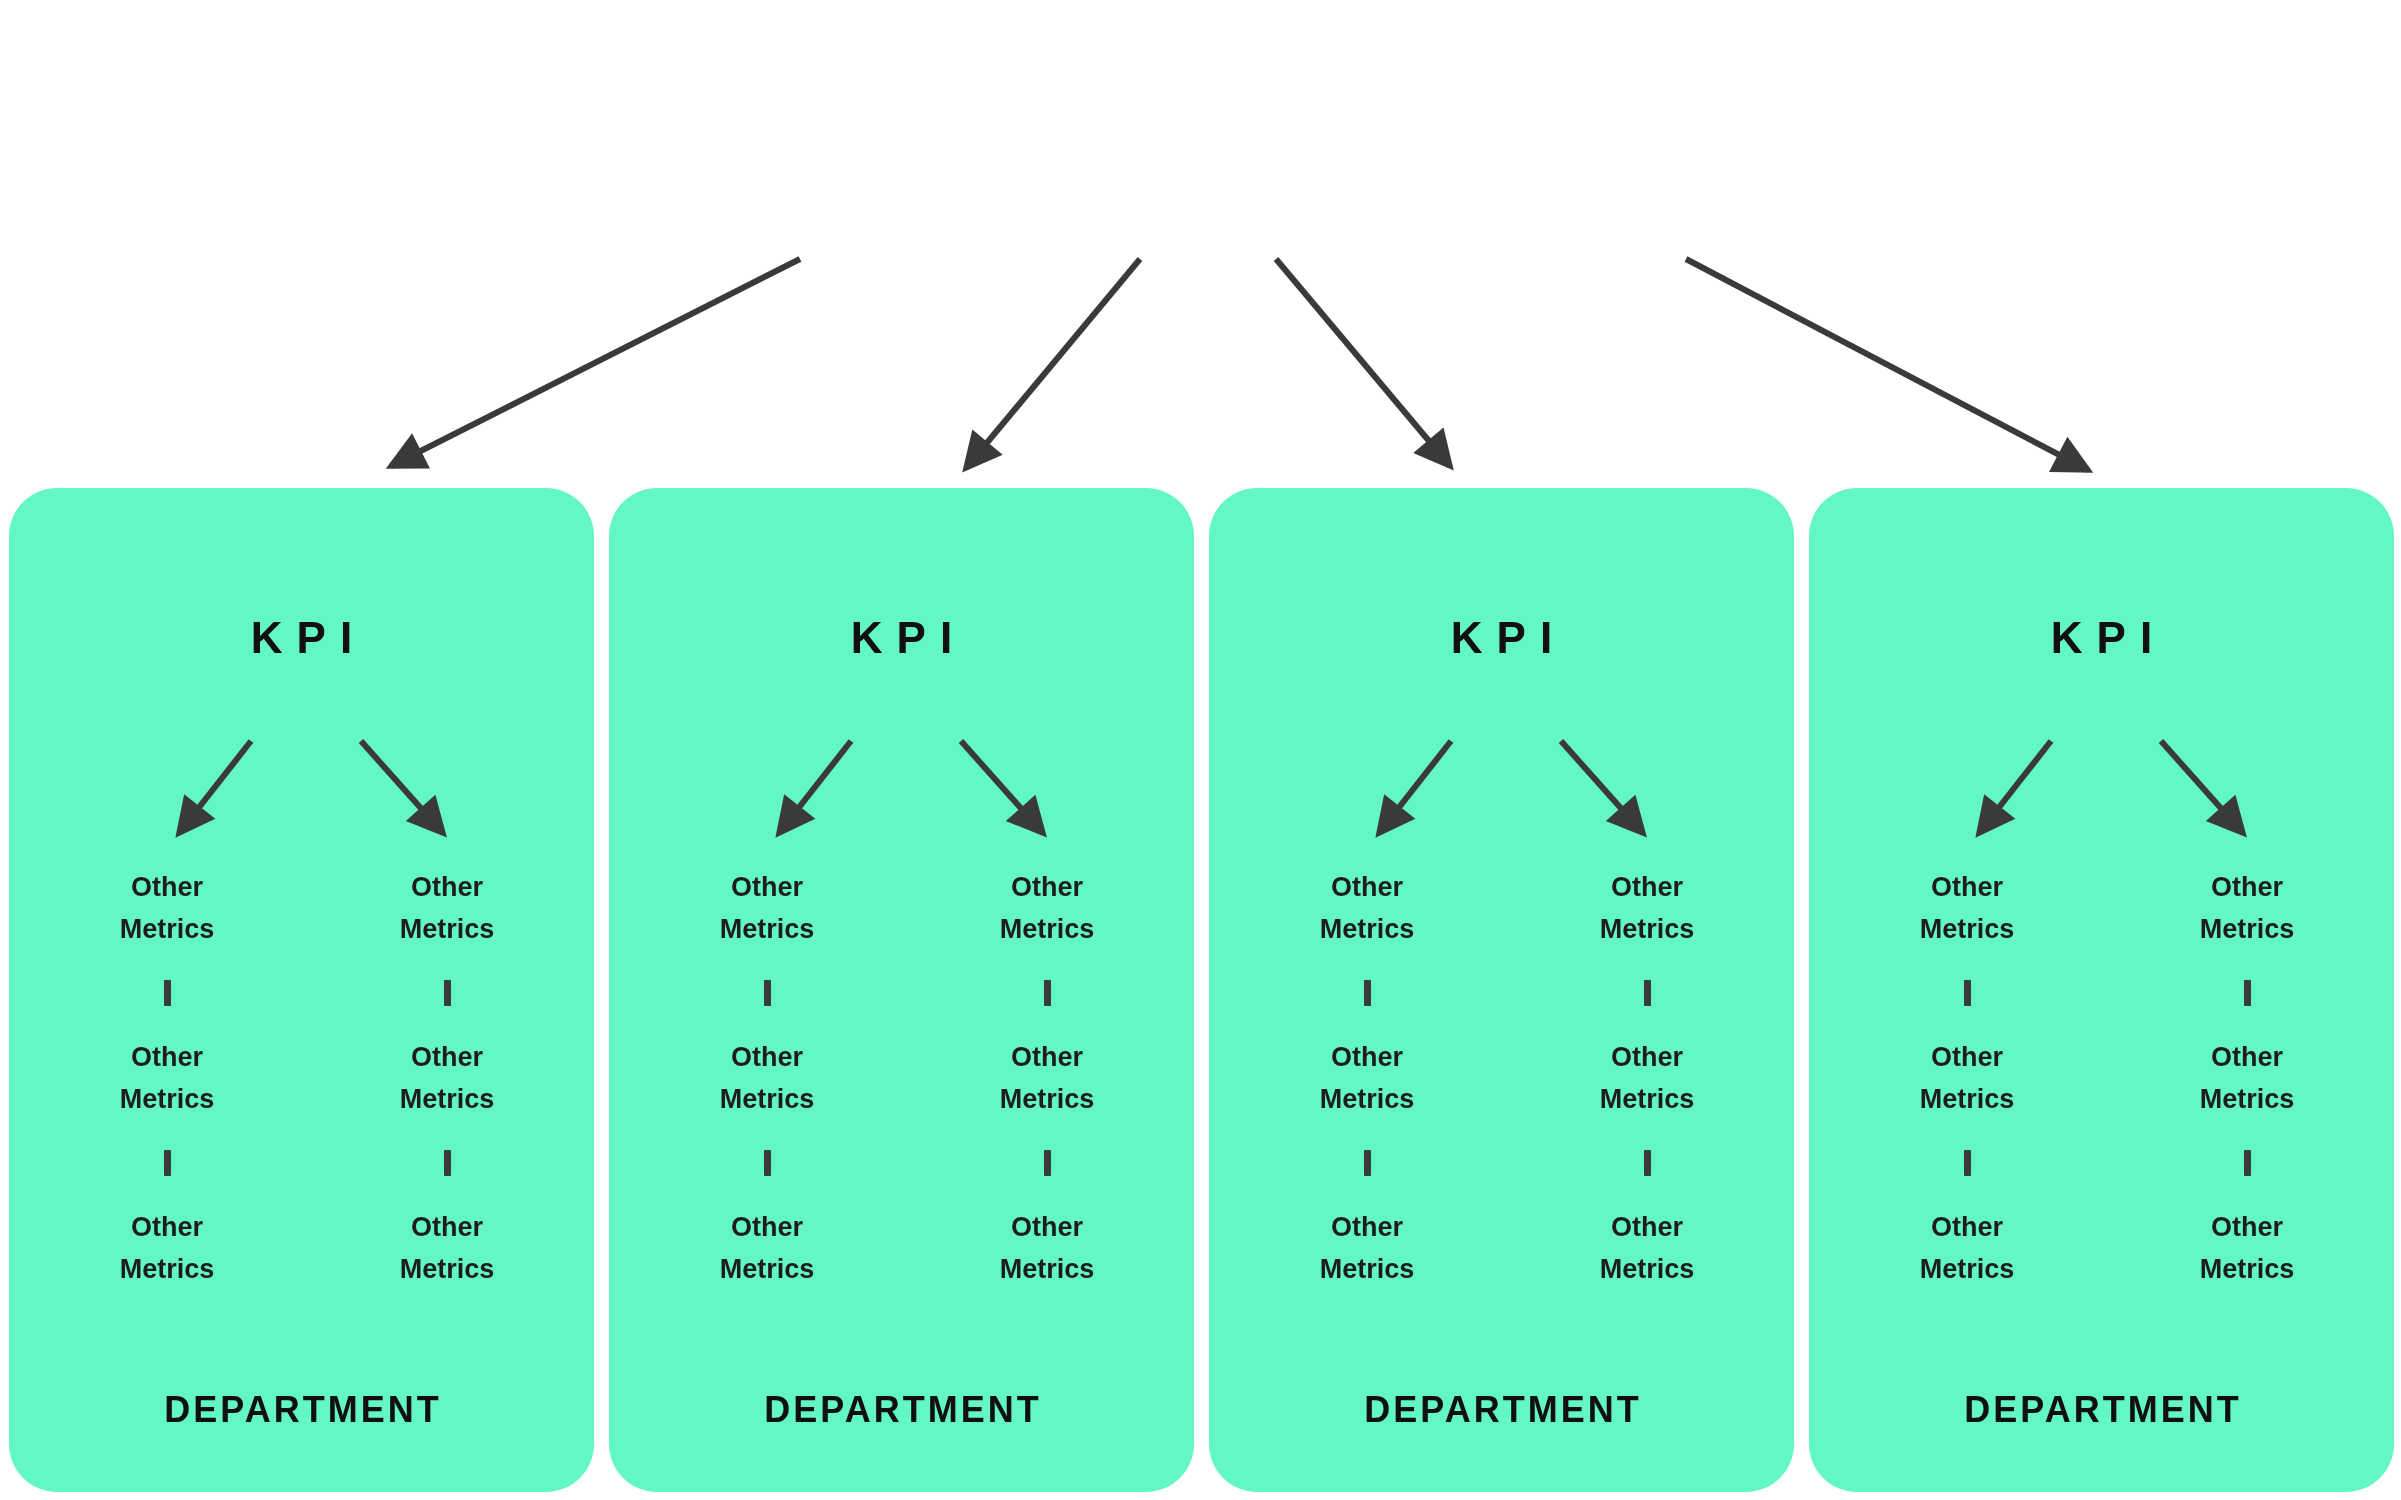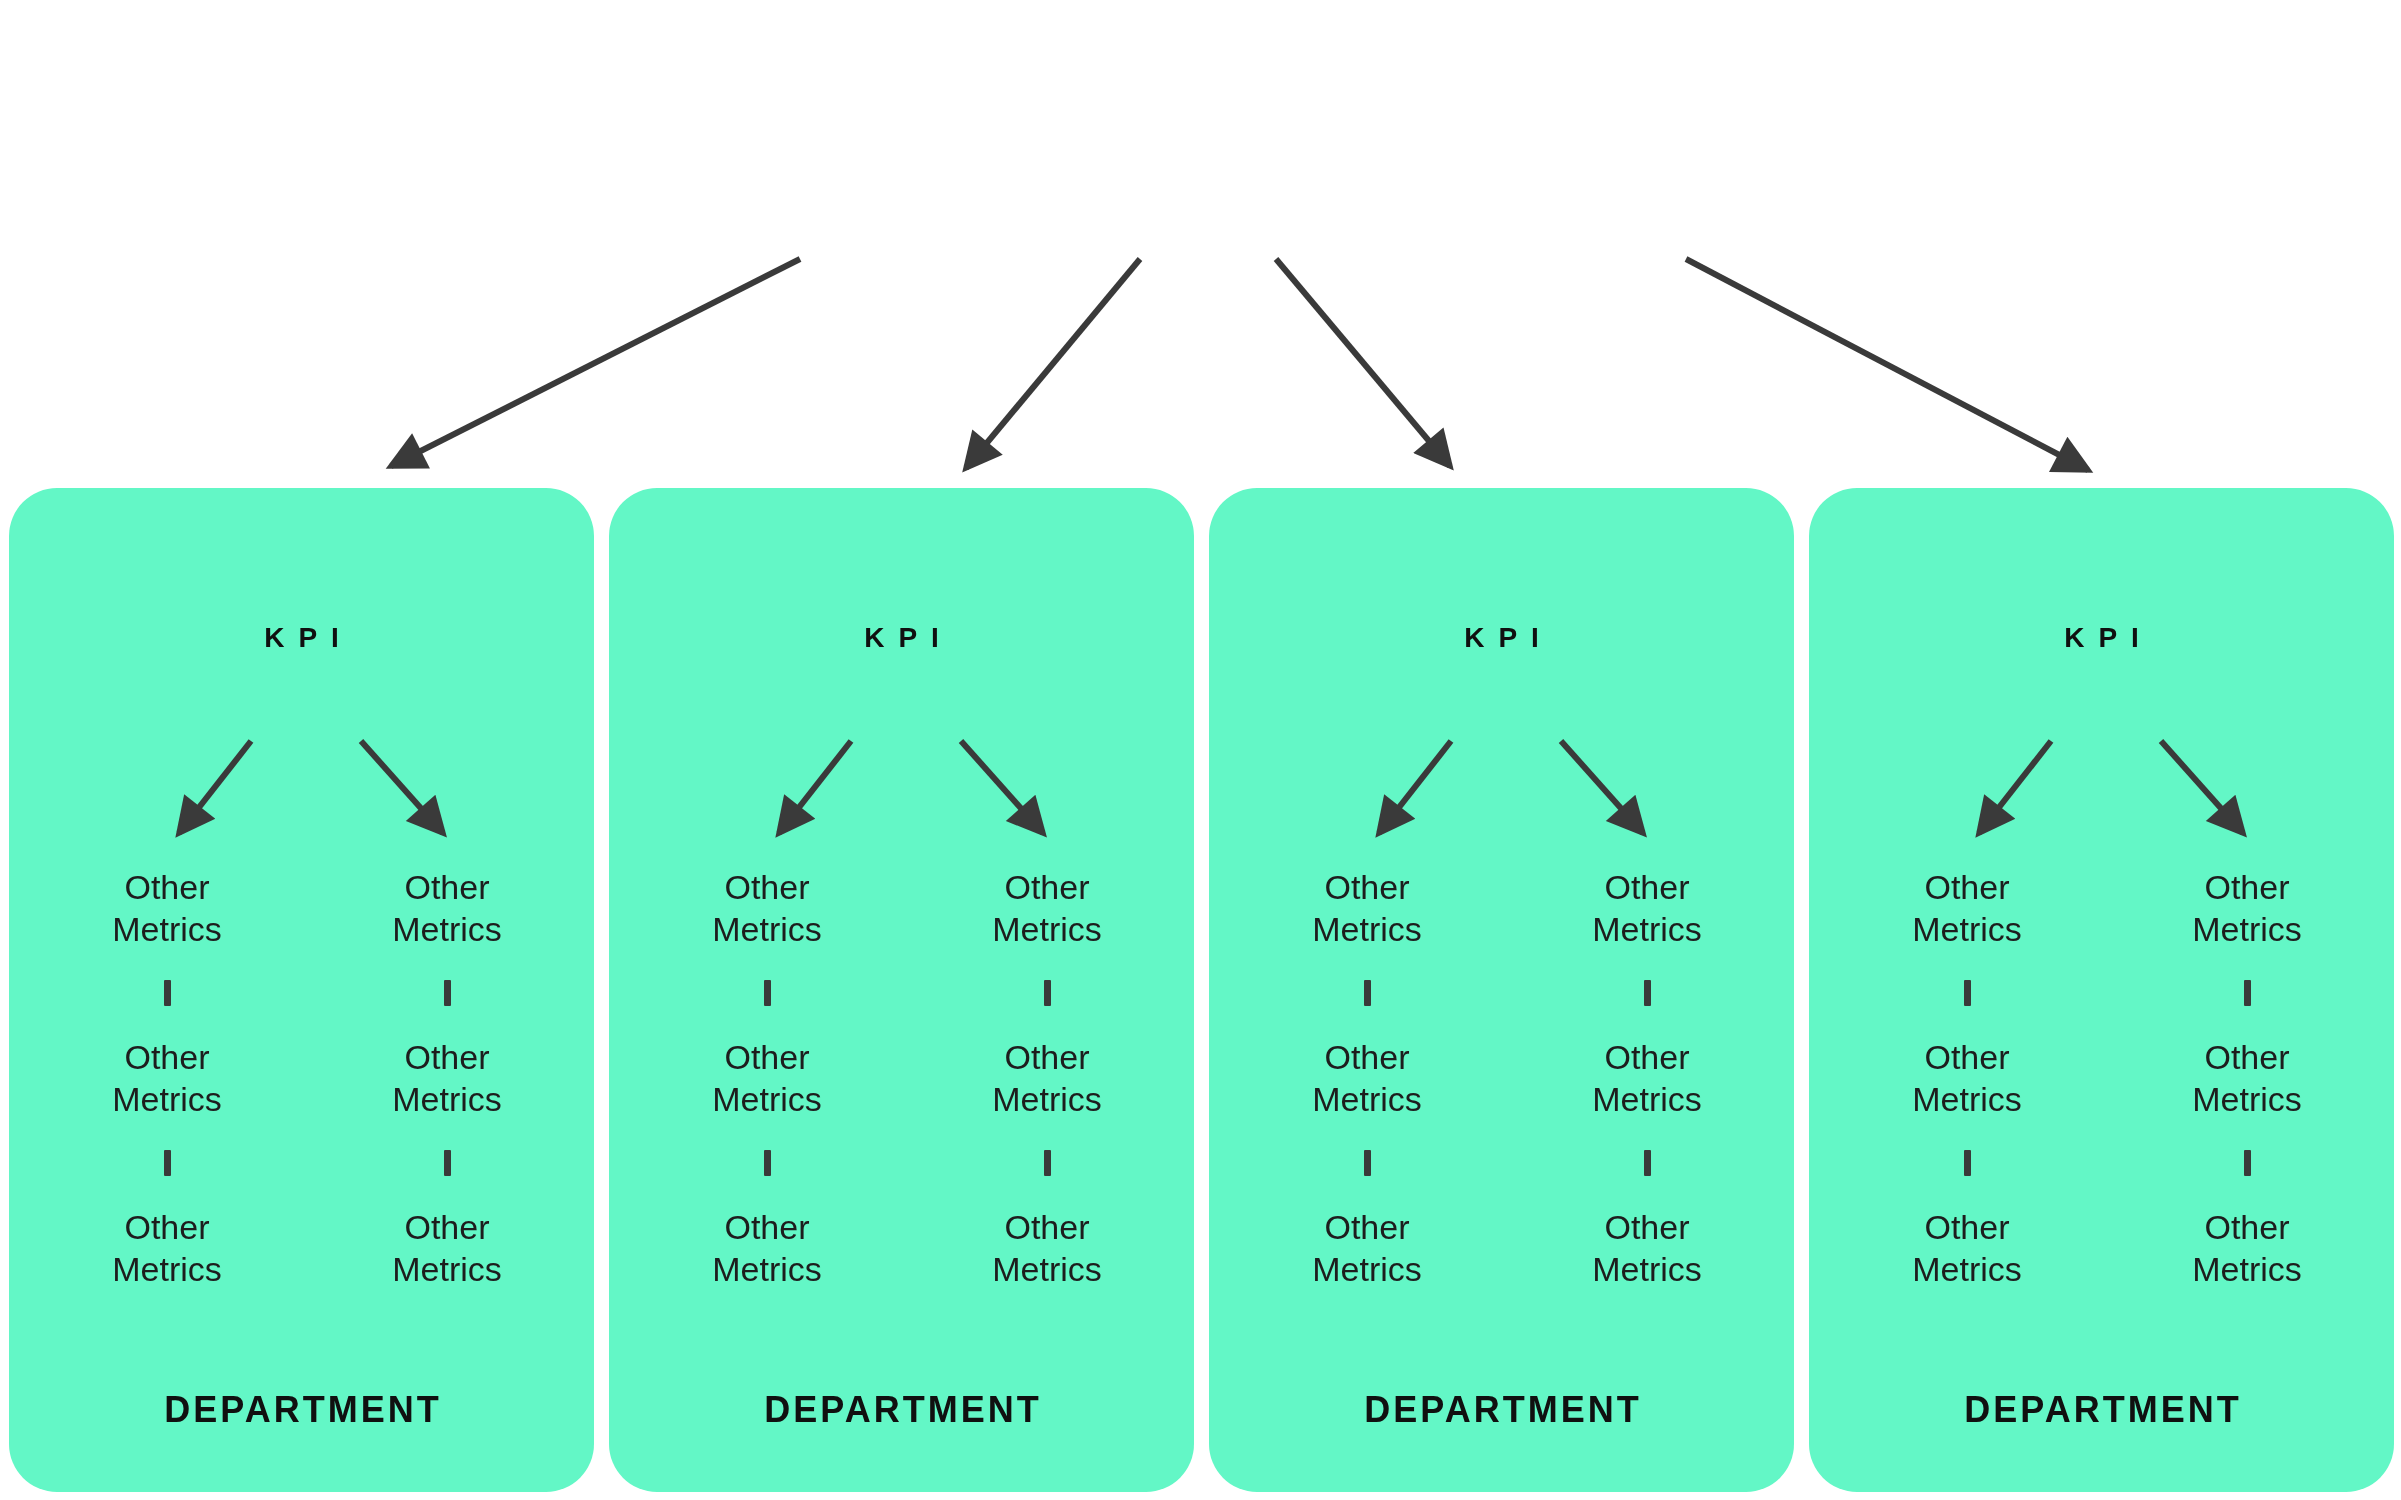--- a/index.html
+++ b/index.html
@@ -41,31 +41,31 @@
     position:absolute;top:488px;width:585px;height:1004px;
     background:var(--card-bg);border-radius:48px;
   }
   .card.c1{left:9px;}
   .card.c2{left:609px;}
   .card.c3{left:1209px;}
   .card.c4{left:1809px;}
 
   .kpi{
     position:absolute;top:120px;left:0;width:100%;height:60px;line-height:60px;
-    text-align:center;font-size:28px;font-weight:bold;
+    text-align:center;font-size:44px;font-weight:bold;
     letter-spacing:14px;padding-left:14px;
     color:var(--heading-color);
   }
   svg.split{position:absolute;top:245px;left:0;width:585px;height:130px;pointer-events:none;}
 
   .col{position:absolute;top:378px;width:170px;text-align:center;}
   .col-l{left:73px;}
   .col-r{left:353px;}
   .metric{
-    font-size:34px;line-height:42px;font-weight:400;
+    font-size:27px;line-height:42px;font-weight:700;
     color:var(--text-color);
   }
   .dash{
     display:block;width:7px;height:26px;margin:30px auto;
     background:var(--arrow-color);border-radius:1px;
   }
 
   .dept{
     position:absolute;top:900px;left:0;width:100%;height:44px;line-height:44px;
     text-align:center;font-size:36px;font-weight:bold;

